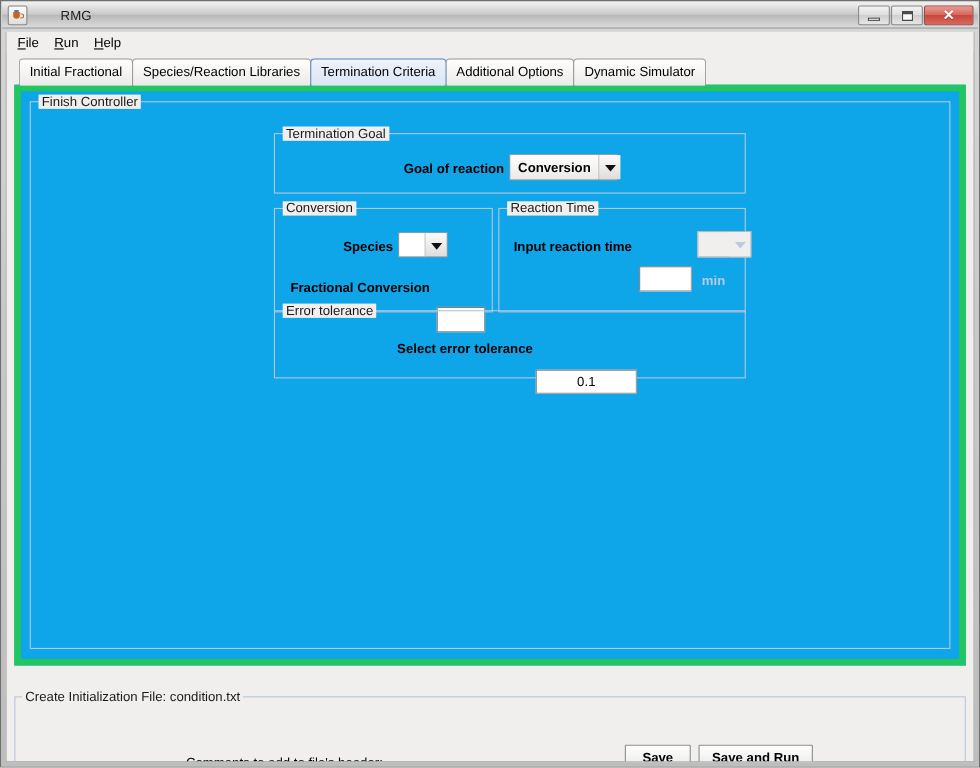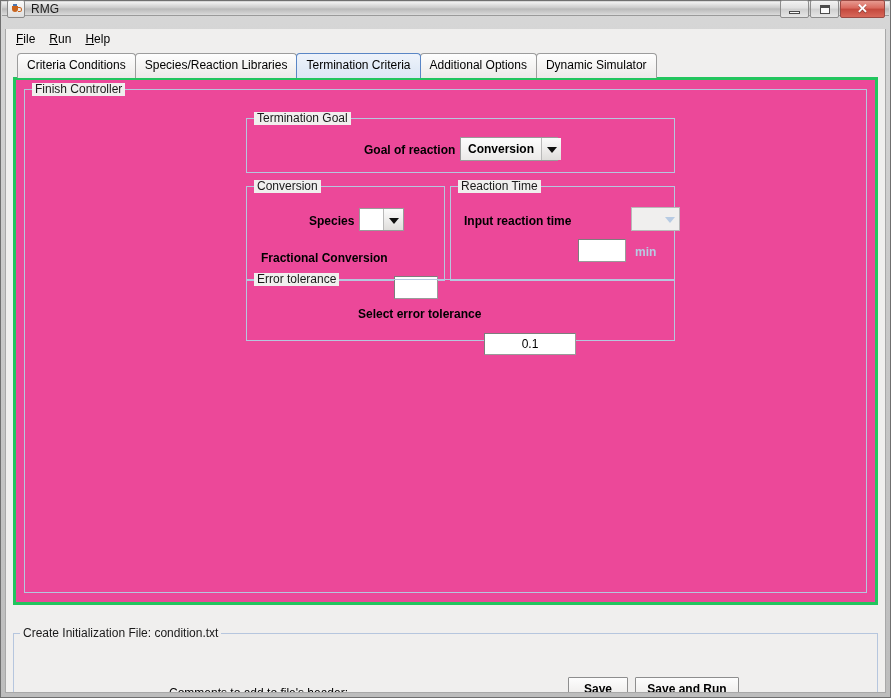--- a/index.html
+++ b/index.html
@@ -27,27 +27,28 @@
     inset: 0;
     border: 1px solid #6f6f6f;
     box-sizing: border-box;
     background: linear-gradient(to bottom, #d7d7d7 0%, #c9c9c9 40%, #bdbdbd 100%);
     padding: 0;
   }
 
   .titlebar {
     position: absolute;
     left: 1px; top: 1px; right: 1px;
-    height: 14px;
+    height: 24px;
     background: linear-gradient(to bottom,
         #f2f2f2 0%, #e2e2e2 18%, #c8c8c8 48%, #b9b9b9 52%, #d2d2d2 88%, #dcdcdc 100%);
     border-bottom: 1px solid #9a9a9a;
     display: flex;
     align-items: center;
     box-sizing: border-box;
+    gap: 24px;
   }
 
   .title-icon {
     width: 16px; height: 16px;
     margin-left: 5px;
     margin-right: 6px;
     border: 1px solid #8a8a8a;
     border-radius: 2px;
     background: linear-gradient(to bottom, #fbfbfb, #dedede);
     position: relative;
@@ -194,22 +195,22 @@
   .tab.active {
     background: linear-gradient(to bottom, #eef3fb 0%, #e2ebf7 60%, #dce7f5 100%);
     border: 1px solid #5a86c5;
     border-bottom: none;
     z-index: 3;
     font-weight: normal;
   }
 
   .tabpanel {
     position: relative;
-    border: 3px solid #22c55e;
-    background: #ec4899;
+    border: 6px solid #22c55e;
+    background: #0ea5e9;
     margin-top: -1px;
     height: 528px;
     box-sizing: border-box;
     z-index: 1;
   }
 
   
   .tborder {
     position: absolute;
     border: 1px solid #b6c6de;
@@ -372,21 +373,21 @@
     <div class="client">
 
       <div class="menubar">
         <div class="menu-item"><span class="mn">F</span><span>ile</span></div>
         <div class="menu-item"><span class="mn">R</span><span>un</span></div>
         <div class="menu-item"><span class="mn">H</span><span>elp</span></div>
       </div>
 
       <div class="tabs-wrap">
         <div class="tabstrip">
-          <div class="tab">Criteria Conditions</div>
+          <div class="tab">Initial Fractional</div>
           <div class="tab">Species/Reaction Libraries</div>
           <div class="tab active">Termination Criteria</div>
           <div class="tab">Additional Options</div>
           <div class="tab">Dynamic Simulator</div>
         </div>
 
         <div class="tabpanel">
 
           <div class="tborder" style="left:8px; top:9px; right:8px; bottom:9px;">
             <span class="tb-title">Finish Controller</span>

